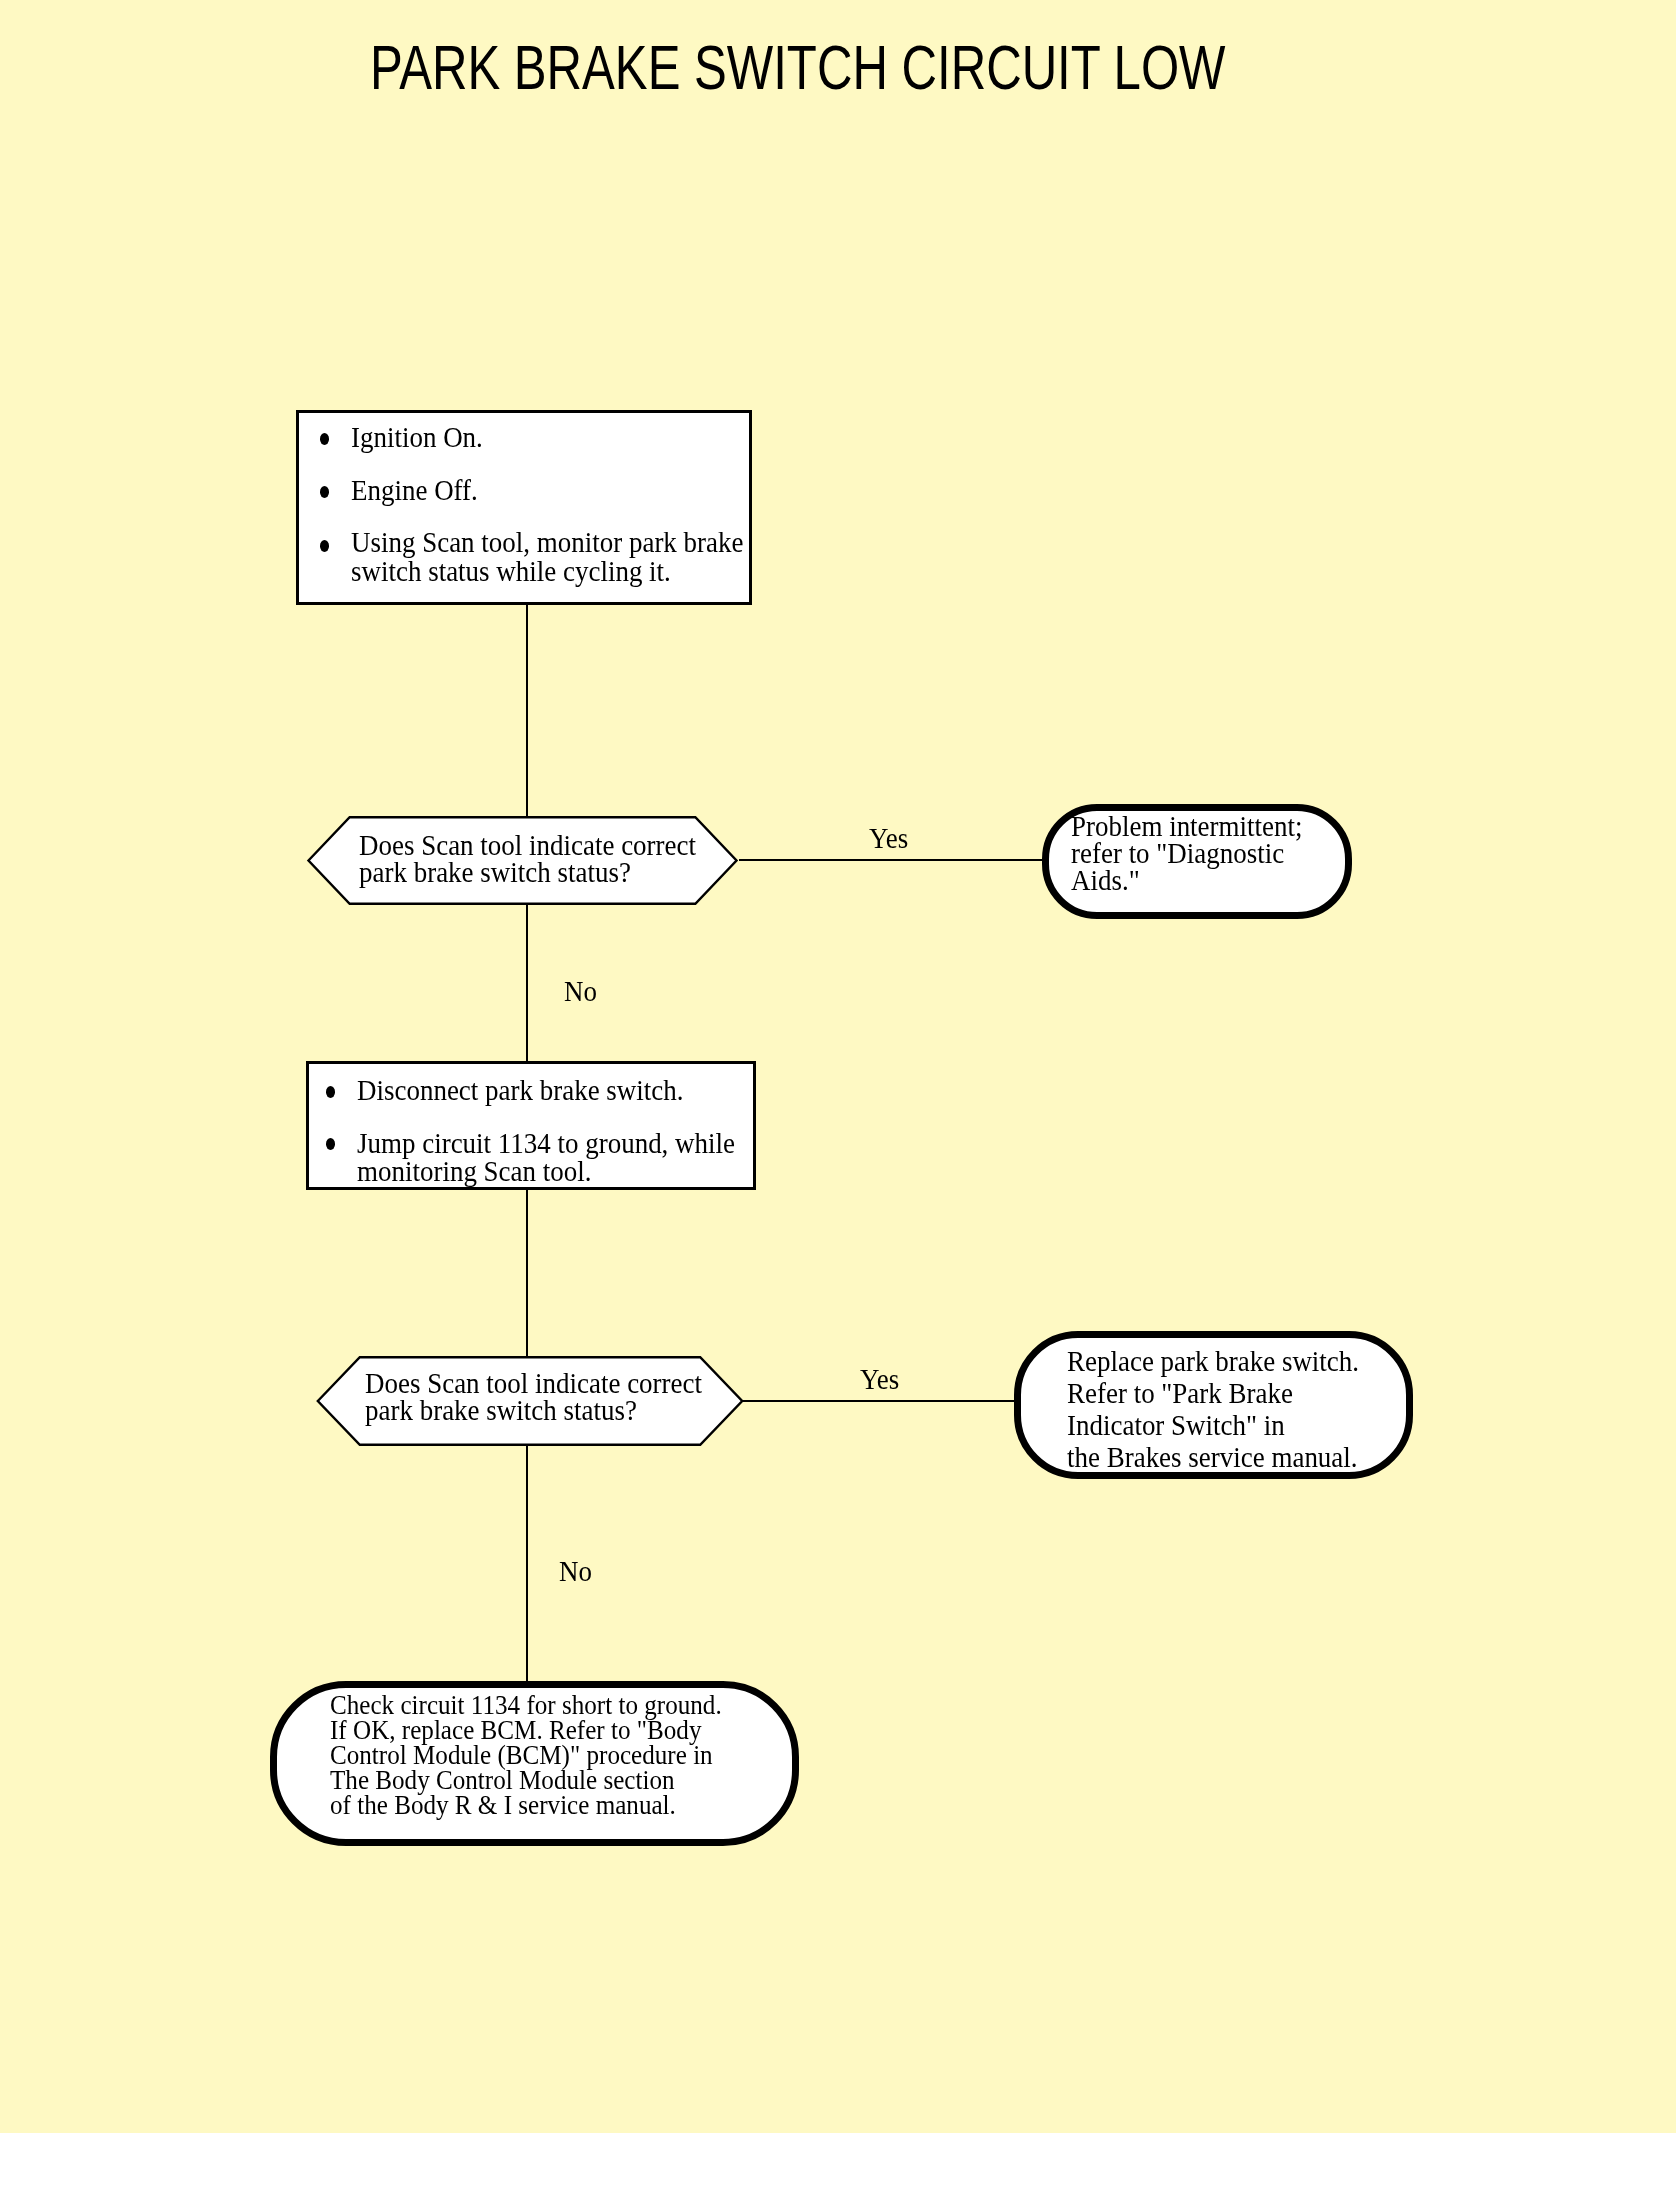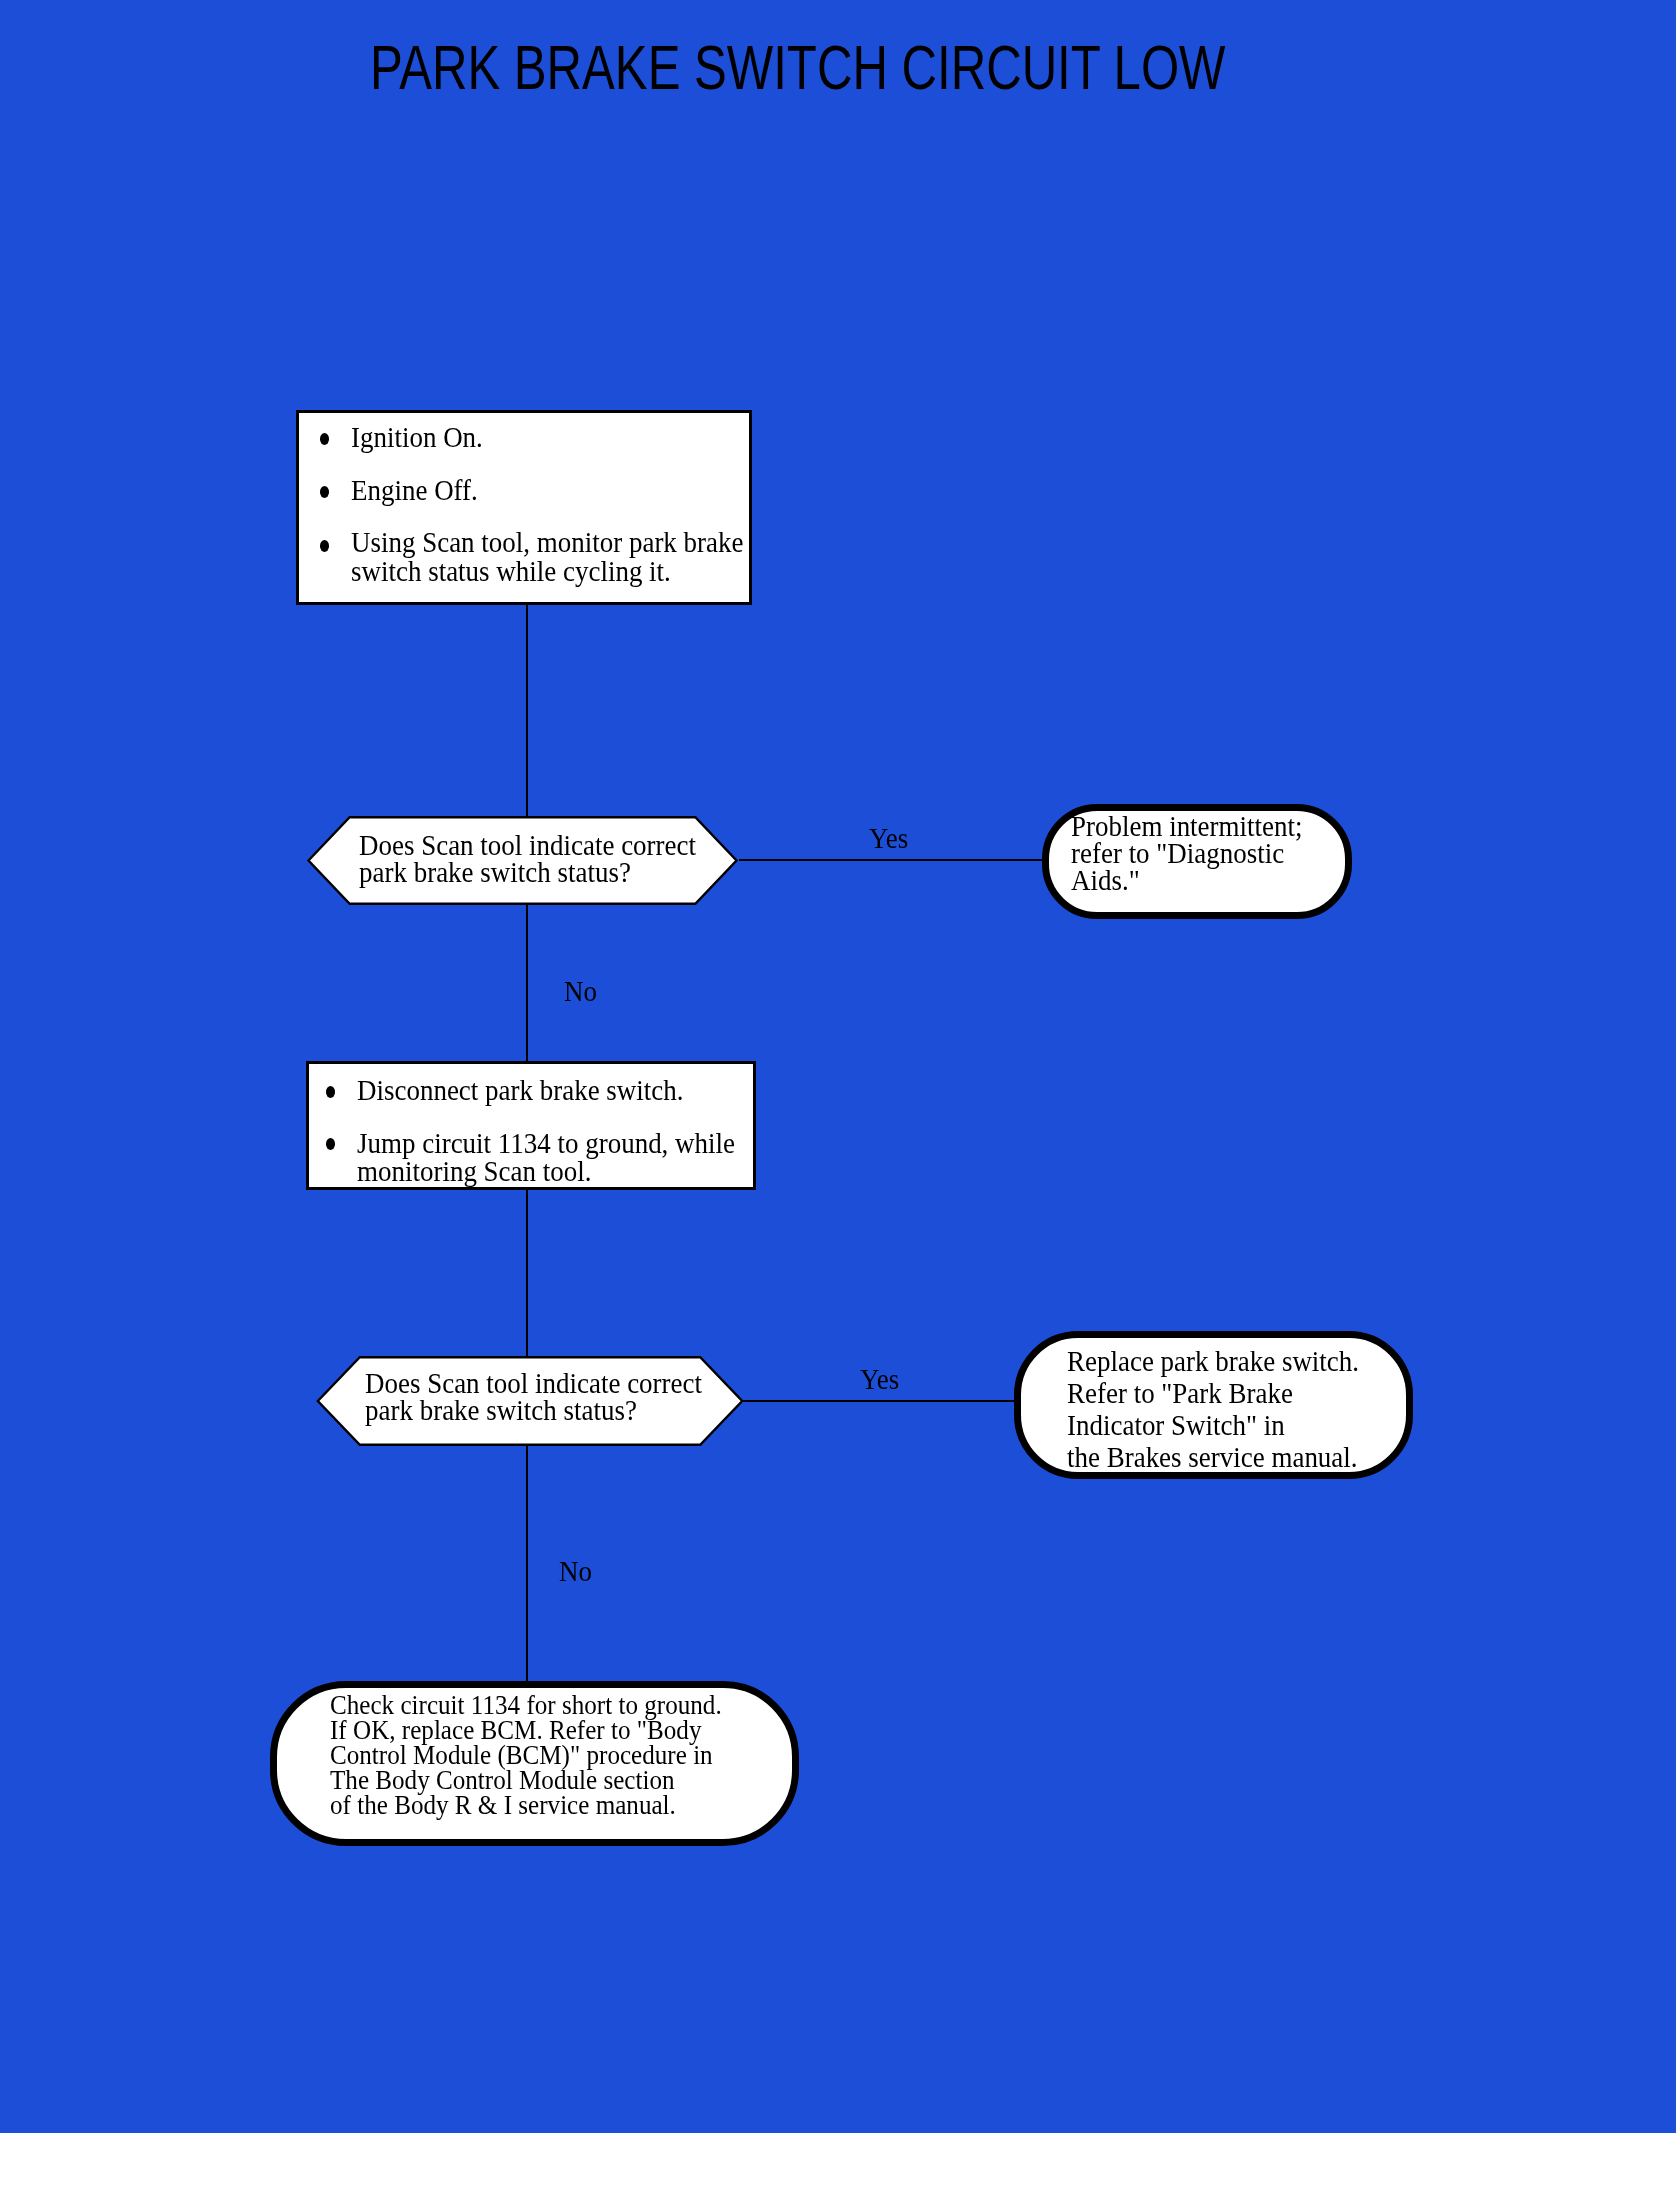--- a/index.html
+++ b/index.html
@@ -4,21 +4,21 @@
 <style>
   html, body {
     margin: 0;
     padding: 0;
     background: #ffffff;
   }
   .page {
     position: relative;
     width: 1676px;
     height: 2133px;
-    background: #1d4ed8;
+    background: #fef9c3;
     overflow: hidden;
   }
   .title {
     position: absolute;
     left: 370px;
     top: 34px;
     margin: 0;
     font-family: "Liberation Sans", sans-serif;
     font-weight: 400;
     font-size: 63px;

